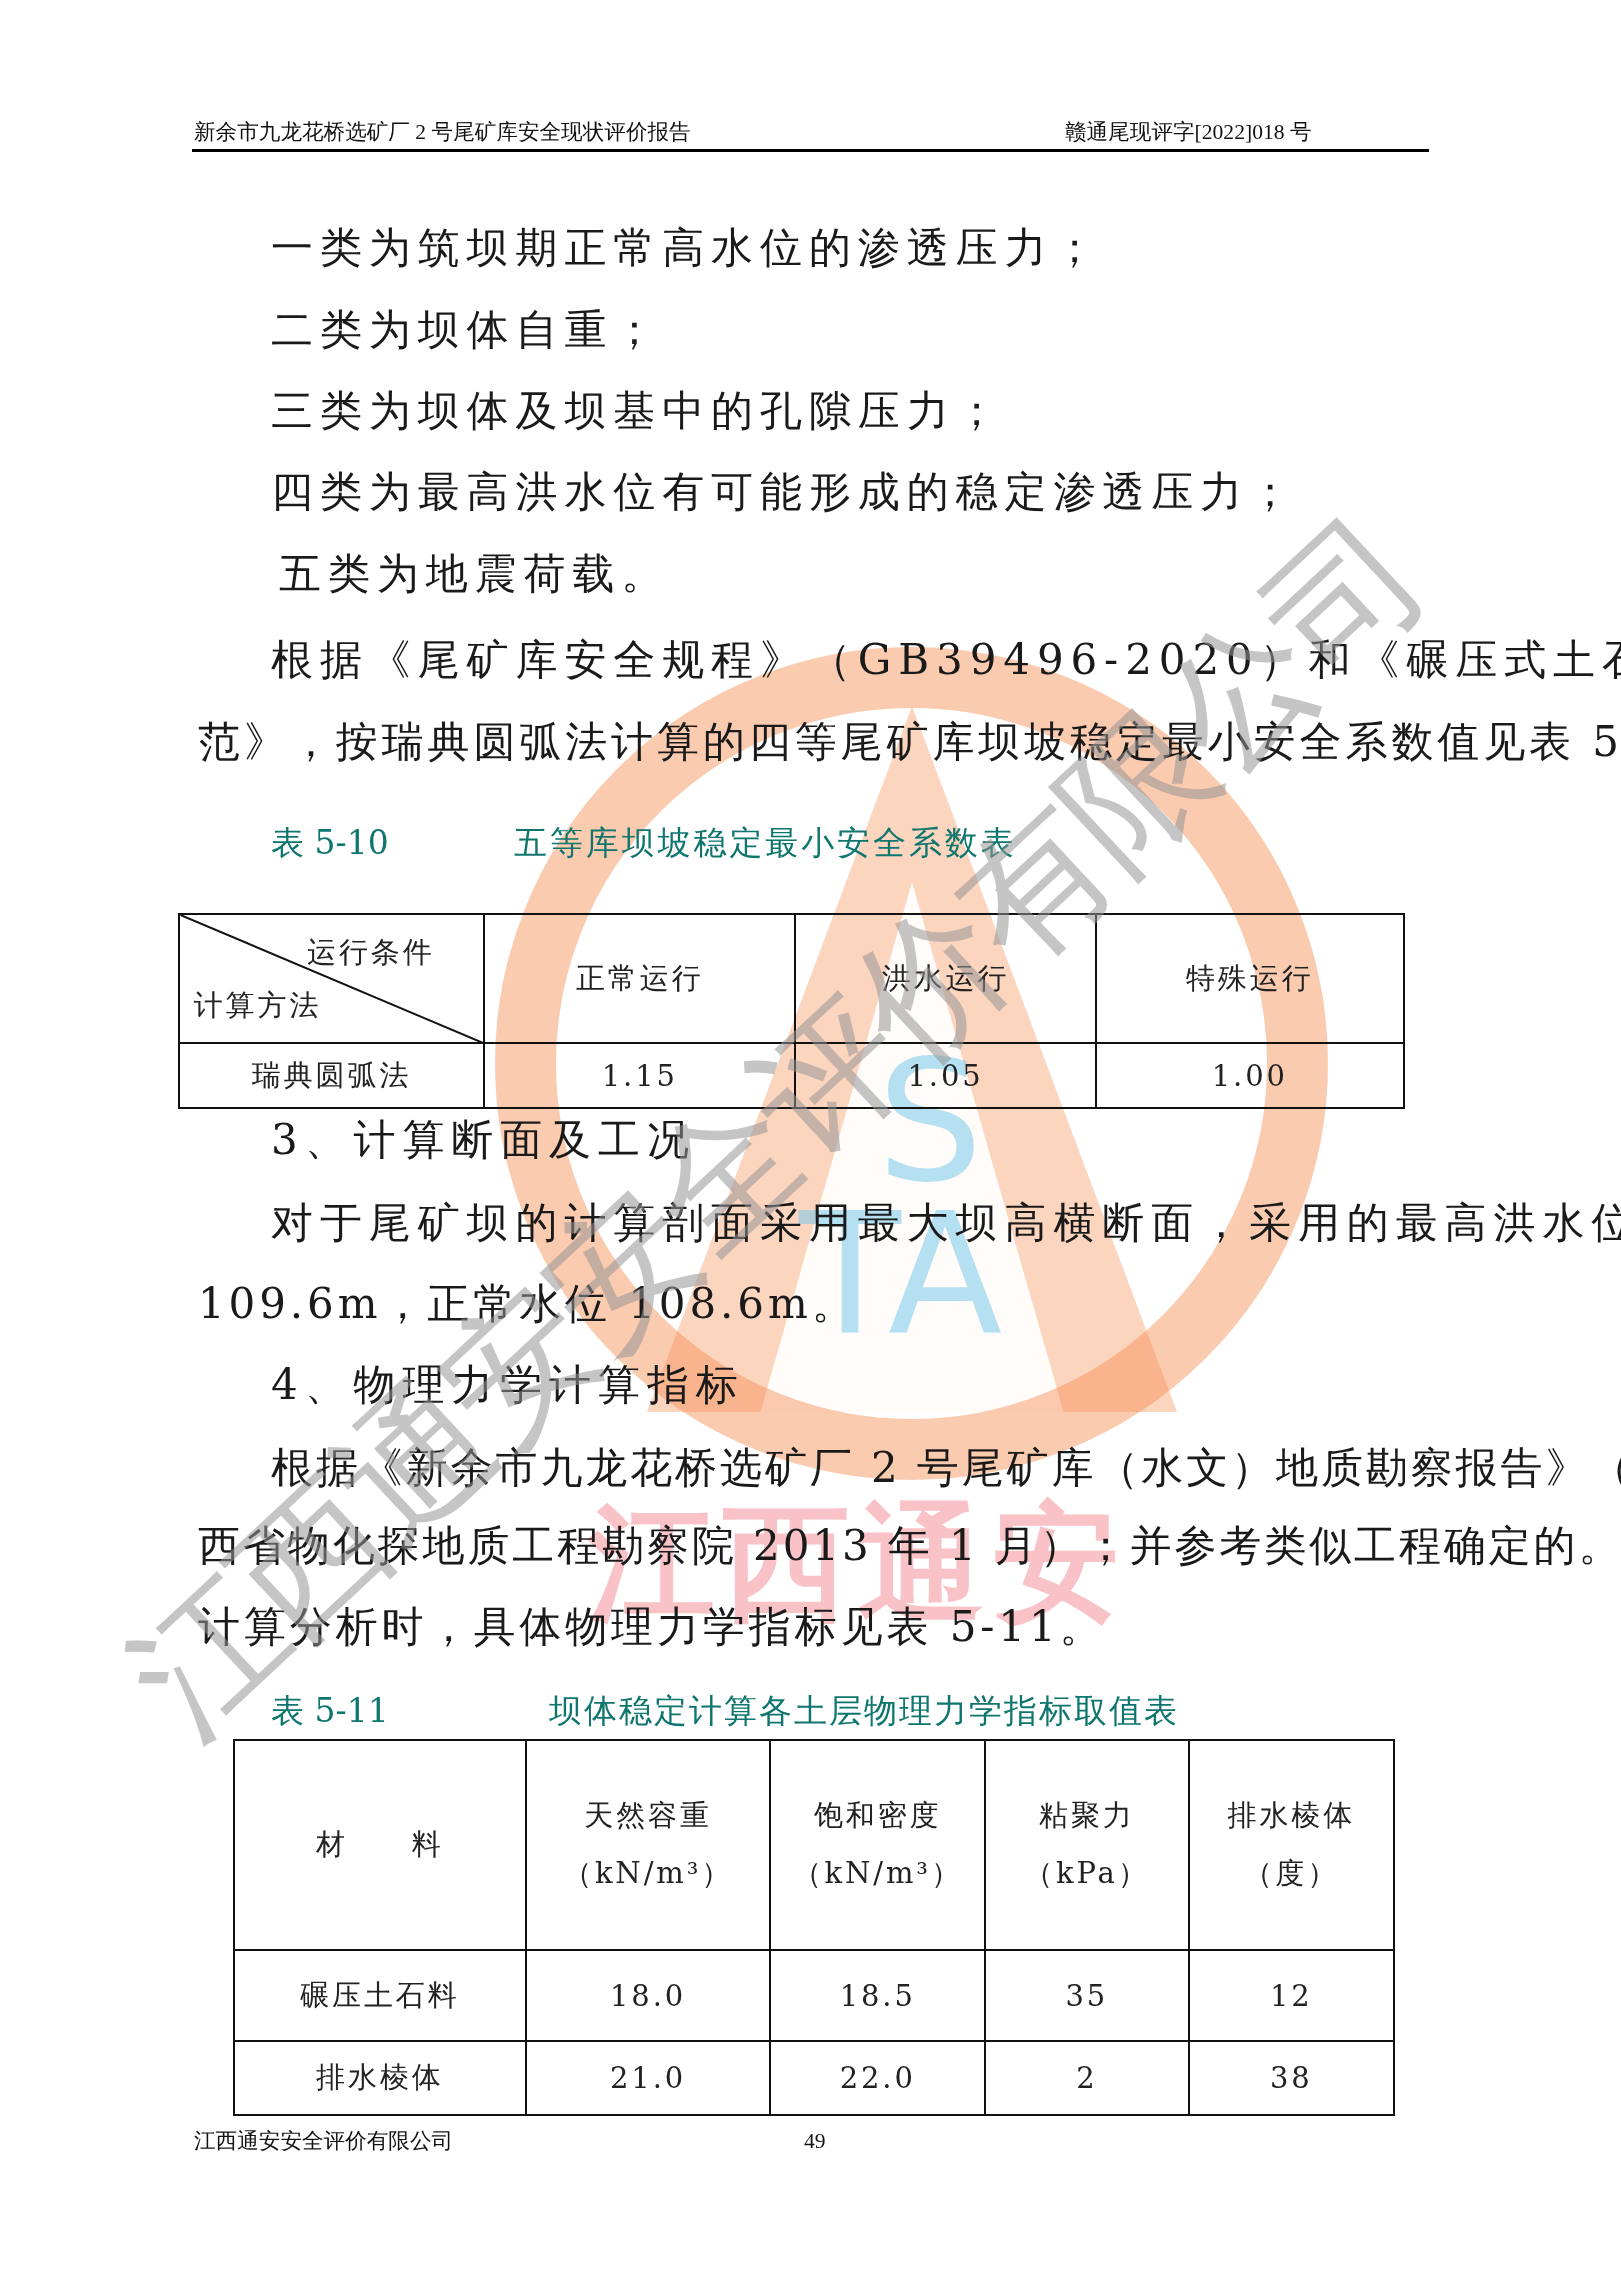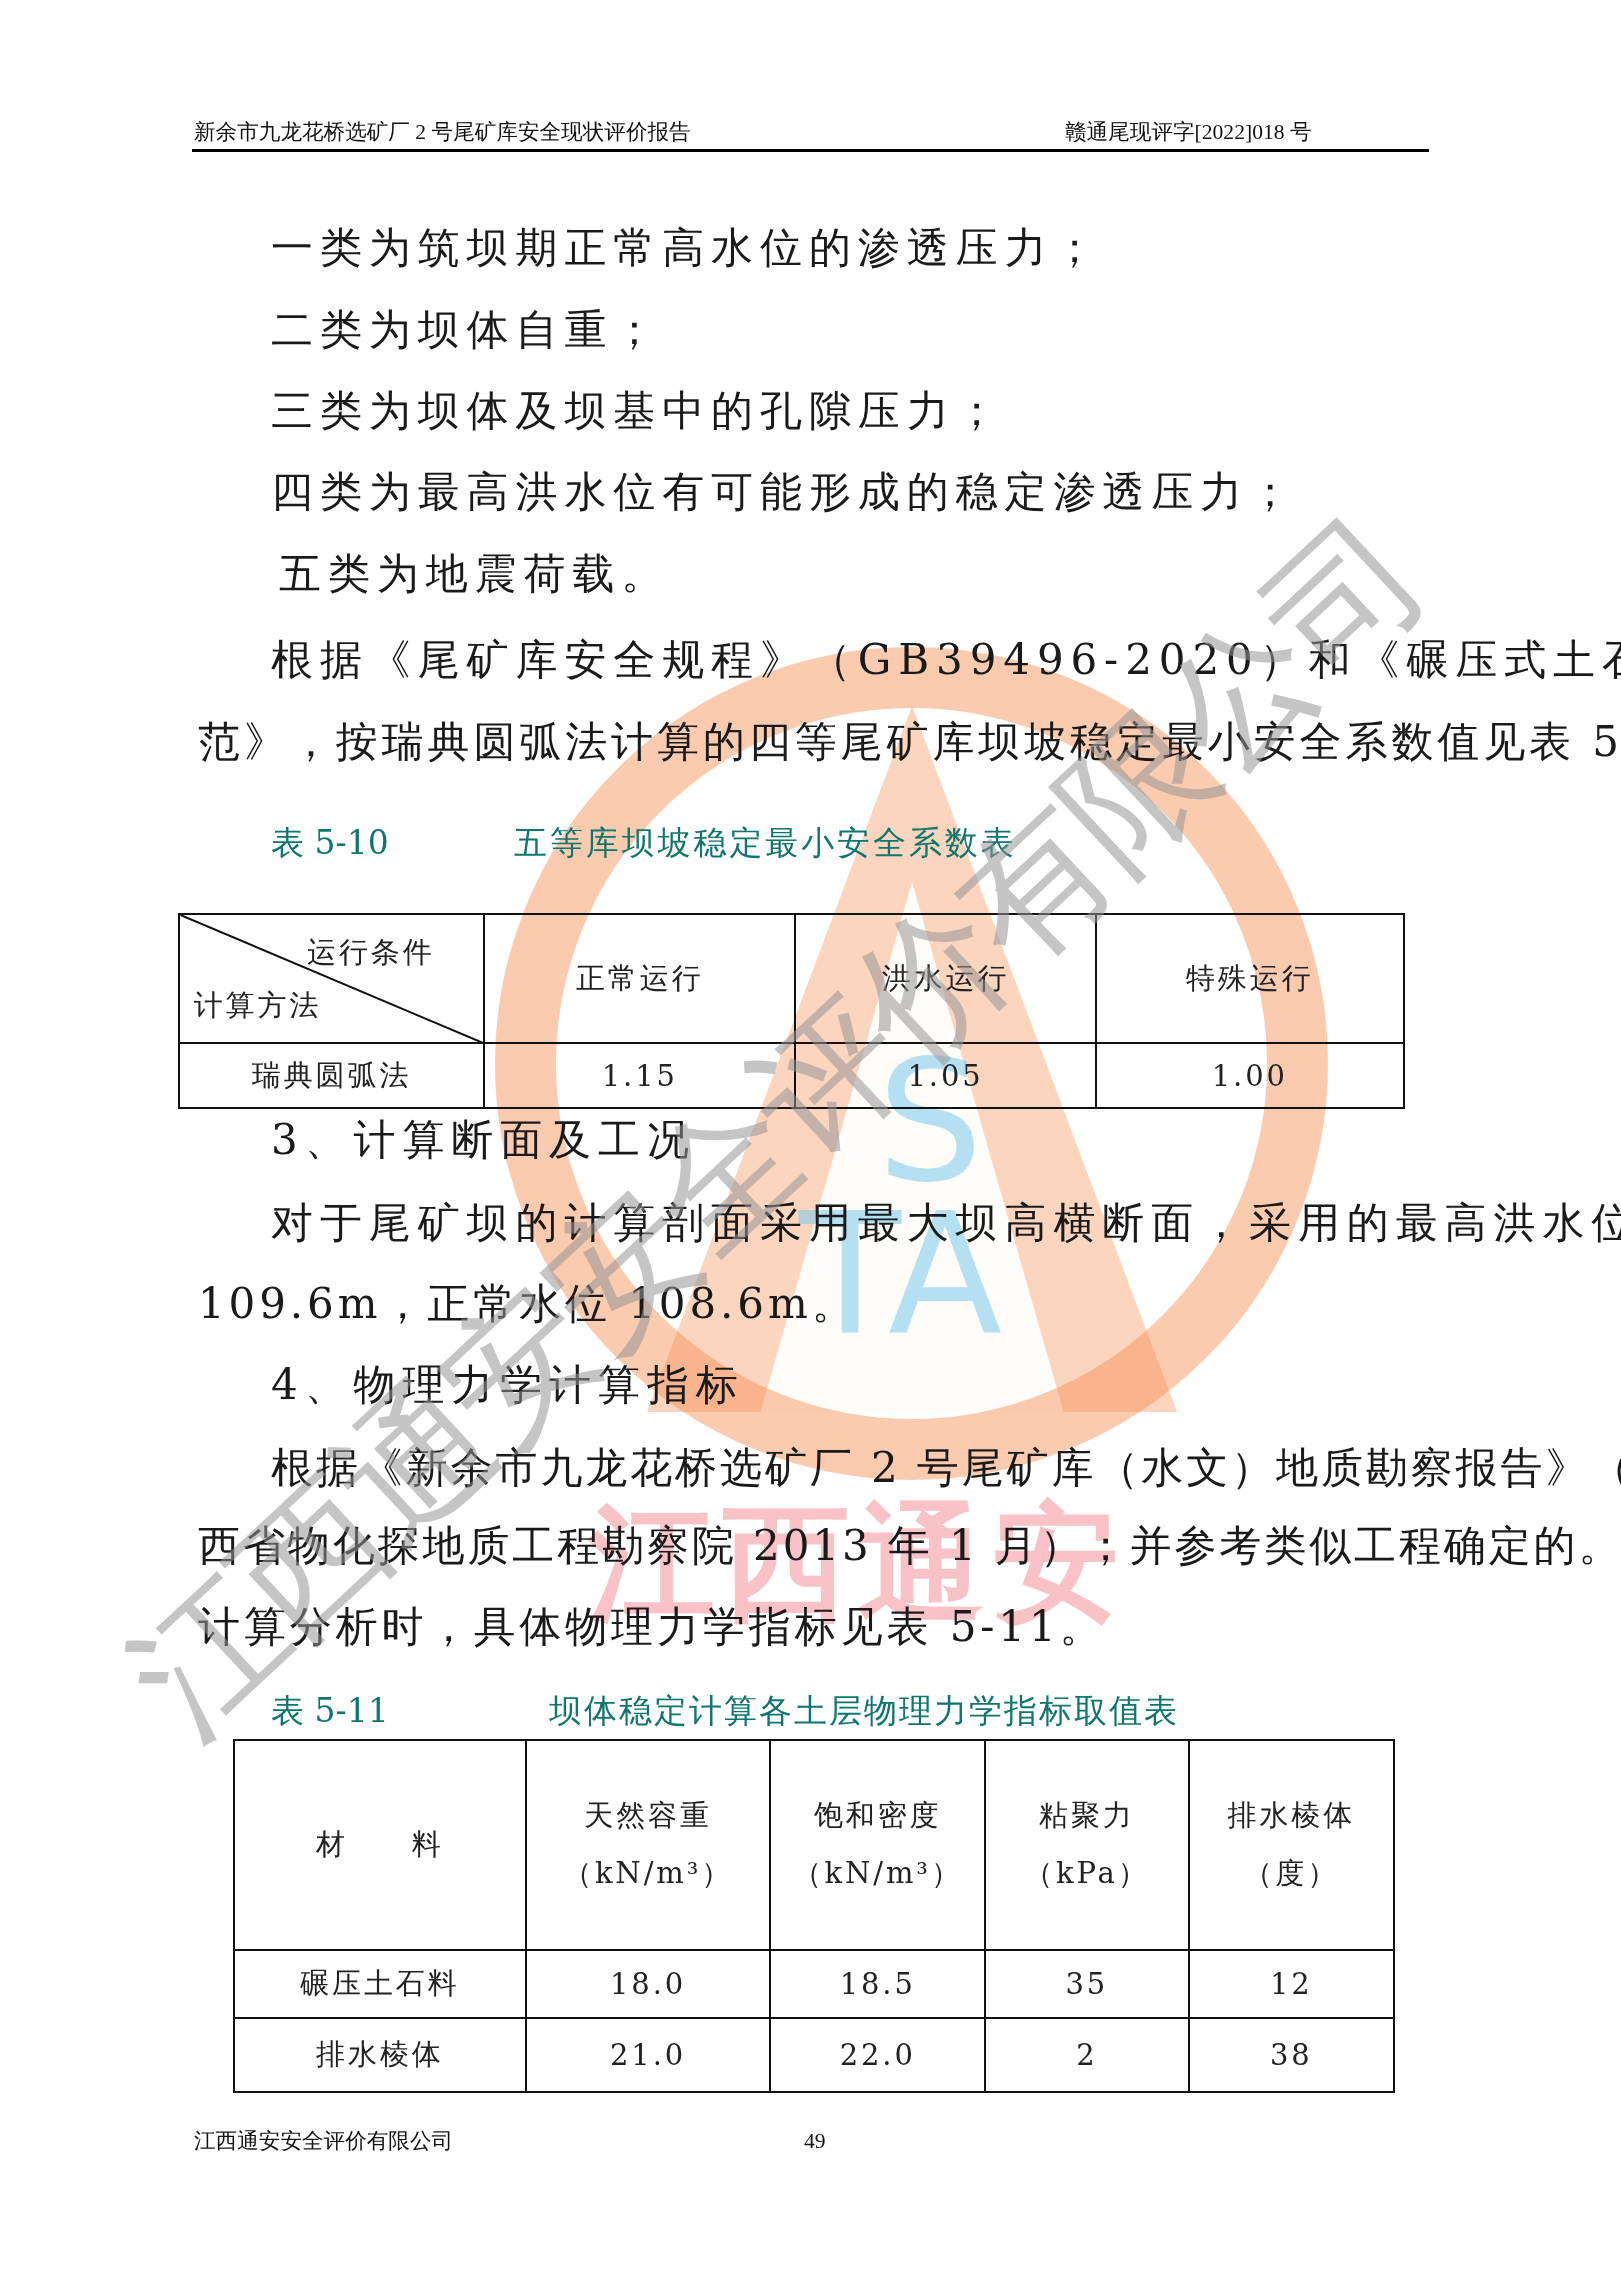--- a/index.html
+++ b/index.html
@@ -121,21 +121,21 @@
       </td>
       <td>
         <div style="margin-bottom:17.6px;">粘聚力</div>
         <div>（kPa）</div>
       </td>
       <td>
         <div style="margin-bottom:17.6px;">排水棱体</div>
         <div>（度）</div>
       </td>
     </tr>
-    <tr style="height:68px;margin-top:10px;">
+    <tr style="height:91px;margin-top:10px;">
       <td>碾压土石料</td>
       <td>18.0</td>
       <td>18.5</td>
       <td>35</td>
       <td>12</td>
     </tr>
     <tr style="height:74px;">
       <td>排水棱体</td>
       <td>21.0</td>
       <td>22.0</td>

